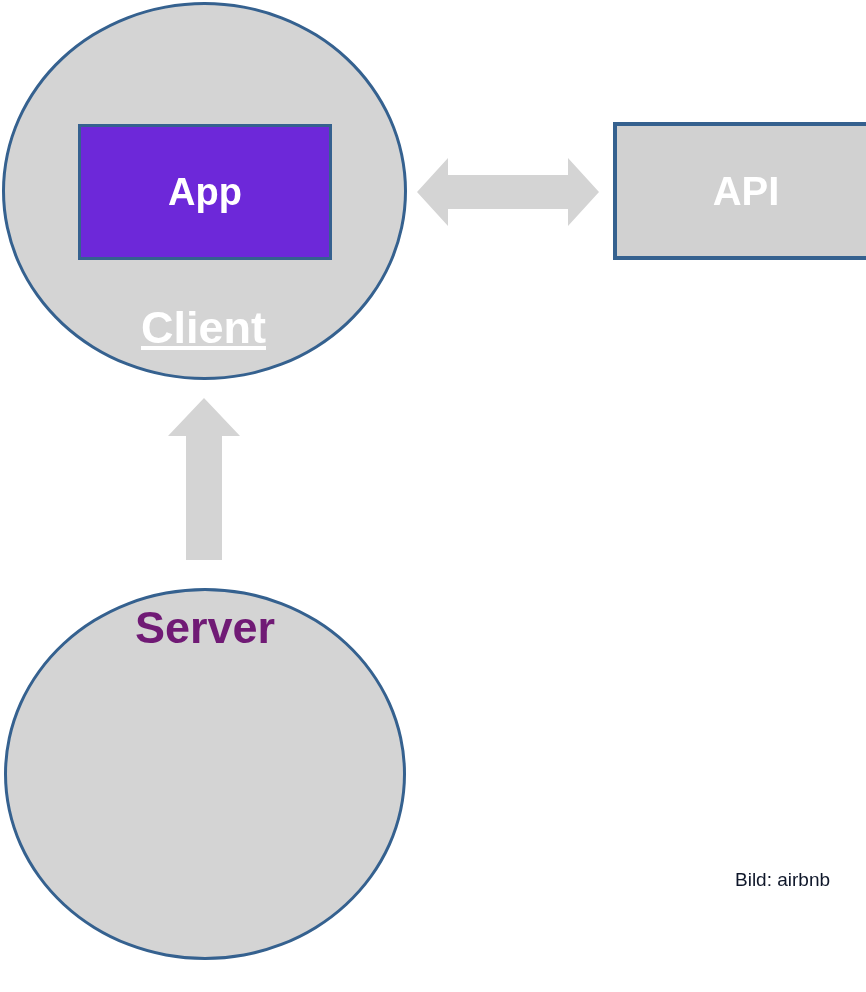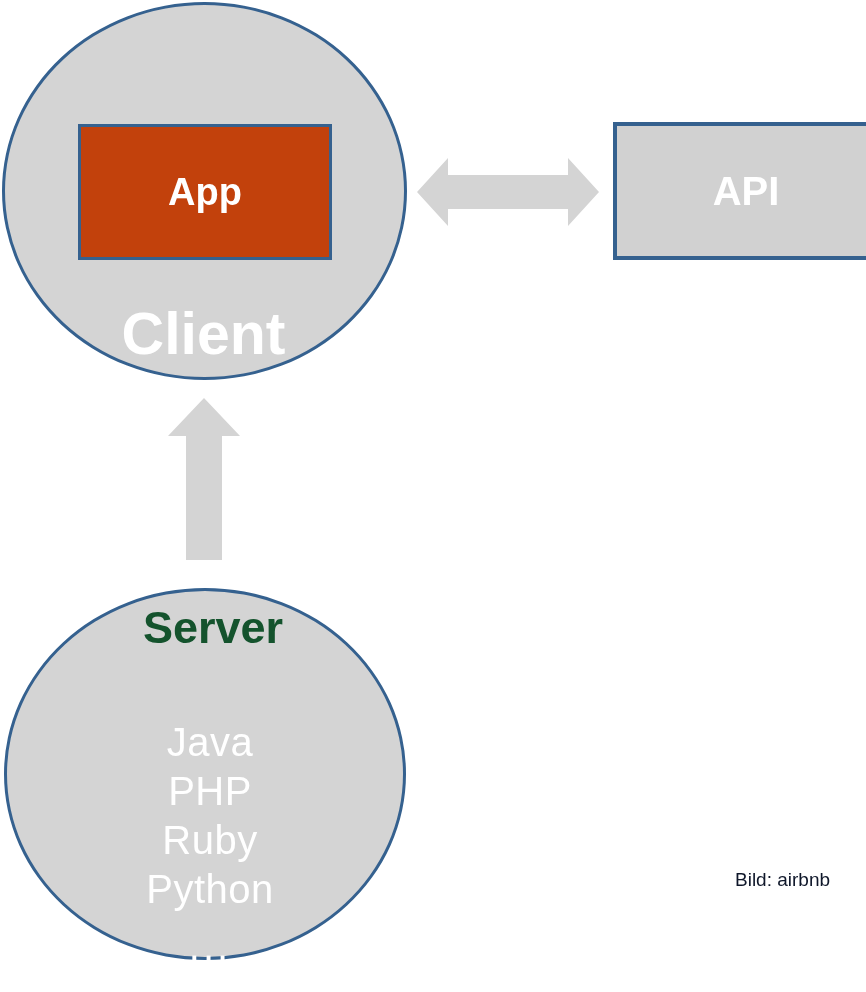--- a/index.html
+++ b/index.html
@@ -31,36 +31,37 @@
     border: 3px solid #35618f;
     box-sizing: content-box;
   }
 
   .client-label {
     position: absolute;
     left: 0;
     top: 305px;
     width: 407px;
     text-align: center;
-    font-size: 59px;
+    font-size: 45px;
     font-weight: bold;
     color: #ffffff;
     line-height: 1;
     letter-spacing: 0px;
     user-select: none;
+    text-decoration: underline;
   }
 
   
   .app-box {
     position: absolute;
     left: 78px;
     top: 124px;
     width: 248px;
     height: 130px;
-    background: #c2410c;
+    background: #6d28d9;
     border: 3px solid #35618f;
     box-sizing: content-box;
   }
   .app-label {
     position: absolute;
     left: 0;
     top: 0;
     width: 100%;
     height: 100%;
     display: flex;
@@ -124,27 +125,27 @@
     width: 396px;
     height: 366px;
     border-radius: 50%;
     background: #d4d4d4;
     border: 3px solid #35618f;
     box-sizing: content-box;
   }
 
   .server-label {
     position: absolute;
-    left: 8px;
+    left: 0;
     top: 605px;
     width: 410px;
     text-align: center;
     font-size: 45px;
     font-weight: bold;
-    color: #14532d;
+    color: #701a75;
     line-height: 1;
     user-select: none;
   }
 
   .server-stack {
     position: absolute;
     left: 0;
     top: 718px;
     width: 420px;
     text-align: center;
@@ -202,23 +203,16 @@
   <div class="arrow-up">
     <svg width="72" height="162" viewBox="0 0 72 162">
       <polygon points="36,0 72,38 54,38 54,162 18,162 18,38 0,38" fill="#d4d4d4"></polygon>
     </svg>
   </div>
 
   <div class="server-circle"></div>
 
   <div class="server-label">Server</div>
 
-  <div class="server-stack">
-    <div class="stack-item">Java</div>
-    <div class="stack-item">PHP</div>
-    <div class="stack-item">Ruby</div>
-    <div class="stack-item">Python</div>
-    <div class="stack-ellipsis">...</div>
-  </div>
 
   <div class="caption">Bild: airbnb</div>
 
 </div>
 
 </body></html>

